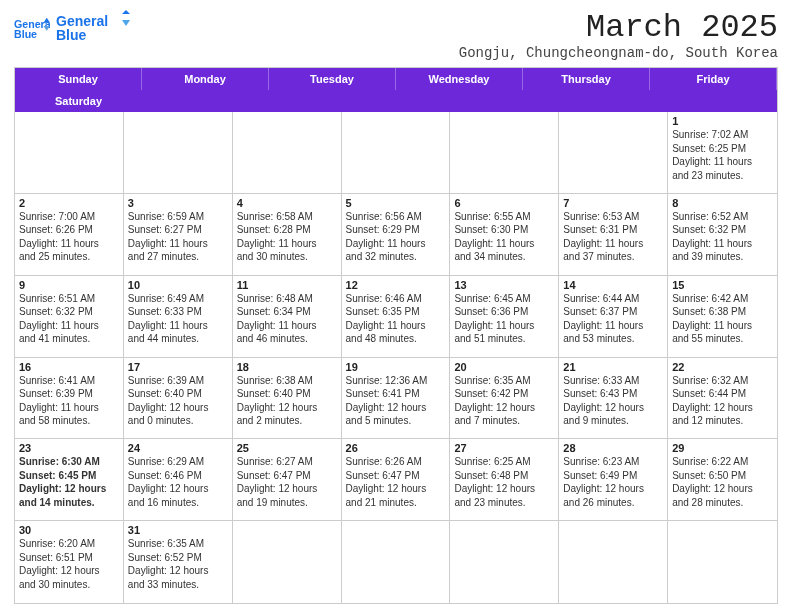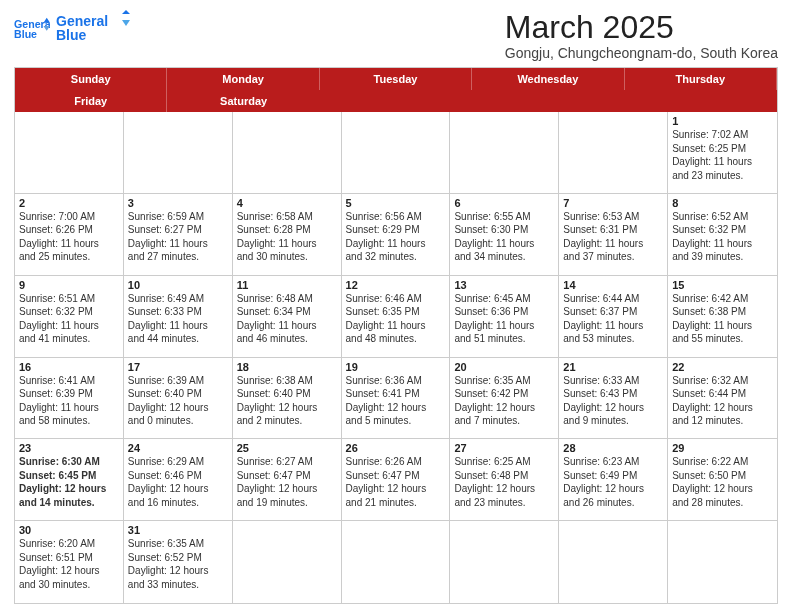--- a/index.html
+++ b/index.html
@@ -26,42 +26,43 @@
     .logo {
       display: flex;
       align-items: center;
       gap: 6px;
     }
     .logo-icon {
       width: 36px;
       height: 28px;
     }
     .title-block {
-      text-align: left;
+      text-align: right;
+      font-family: Liberation Mono, monospace;
     }
     .month-title {
       font-size: 32px;
       font-weight: 400;
       color: #222;
       line-height: 1.1;
     }
     .subtitle {
       font-size: 14px;
       color: #444;
     }
     .calendar {
       flex: 1;
       display: flex;
       flex-direction: column;
       border: 1px solid #ccc;
     }
     .cal-header {
       display: grid;
-      grid-template-columns: repeat(5, 1fr);
-      background: #b91c1c;
+      grid-template-columns: repeat(6, 1fr);
+      background: #6d28d9;
     }
     .cal-header-cell {
       color: #fff;
       font-size: 11px;
       font-weight: 700;
       text-align: center;
       padding: 5px 2px;
       border-right: 1px solid rgba(255,255,255,0.3);
     }
     .cal-header-cell:last-child { border-right: none; }
@@ -271,21 +272,21 @@
           </div>
           <div class="cal-cell">
             <span class="day-num">18</span>
             <div class="day-info" style="white-space: pre-line;">Sunrise: 6:38 AM
 Sunset: 6:40 PM
 Daylight: 12 hours
 and 2 minutes.</div>
           </div>
           <div class="cal-cell">
             <span class="day-num">19</span>
-            <div class="day-info" style="white-space: pre-line;">Sunrise: 6:36 AM
+            <div class="day-info" style="white-space: pre-line;">Sunrise: 12:36 AM
 Sunset: 6:41 PM
 Daylight: 12 hours
 and 5 minutes.</div>
           </div>
           <div class="cal-cell">
             <span class="day-num">20</span>
             <div class="day-info" style="white-space: pre-line;">Sunrise: 6:35 AM
 Sunset: 6:42 PM
 Daylight: 12 hours
 and 7 minutes.</div>

